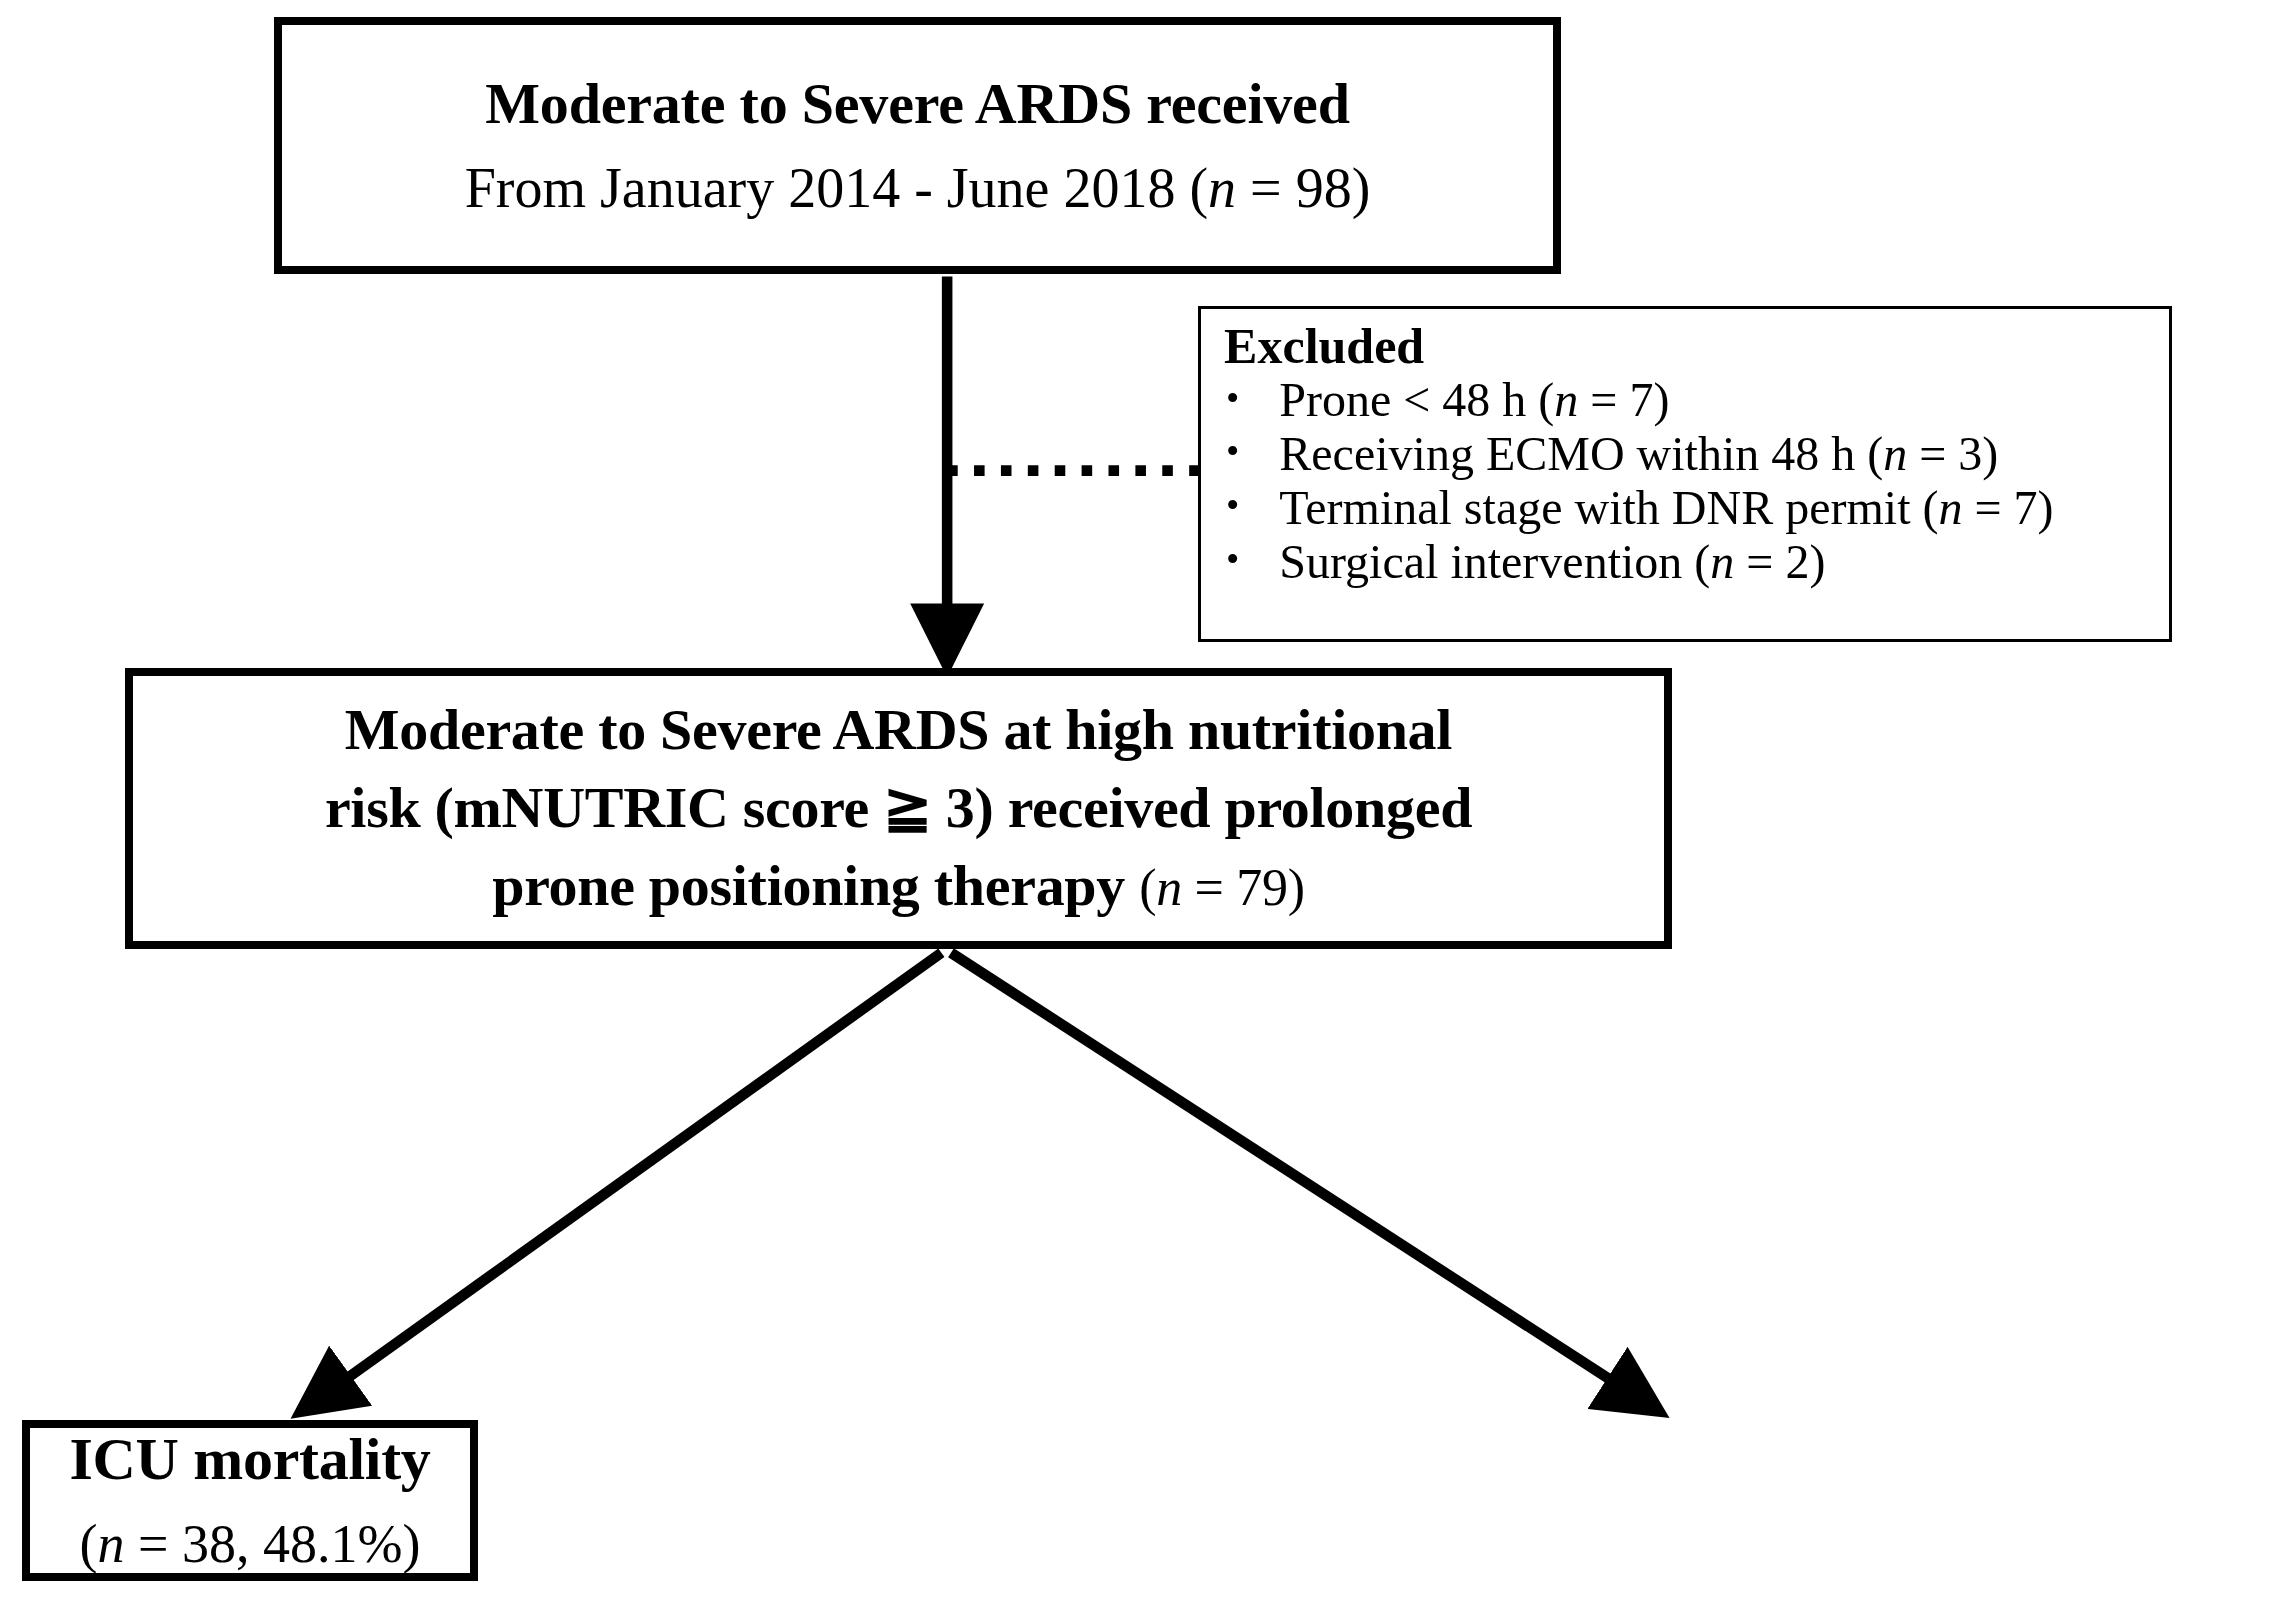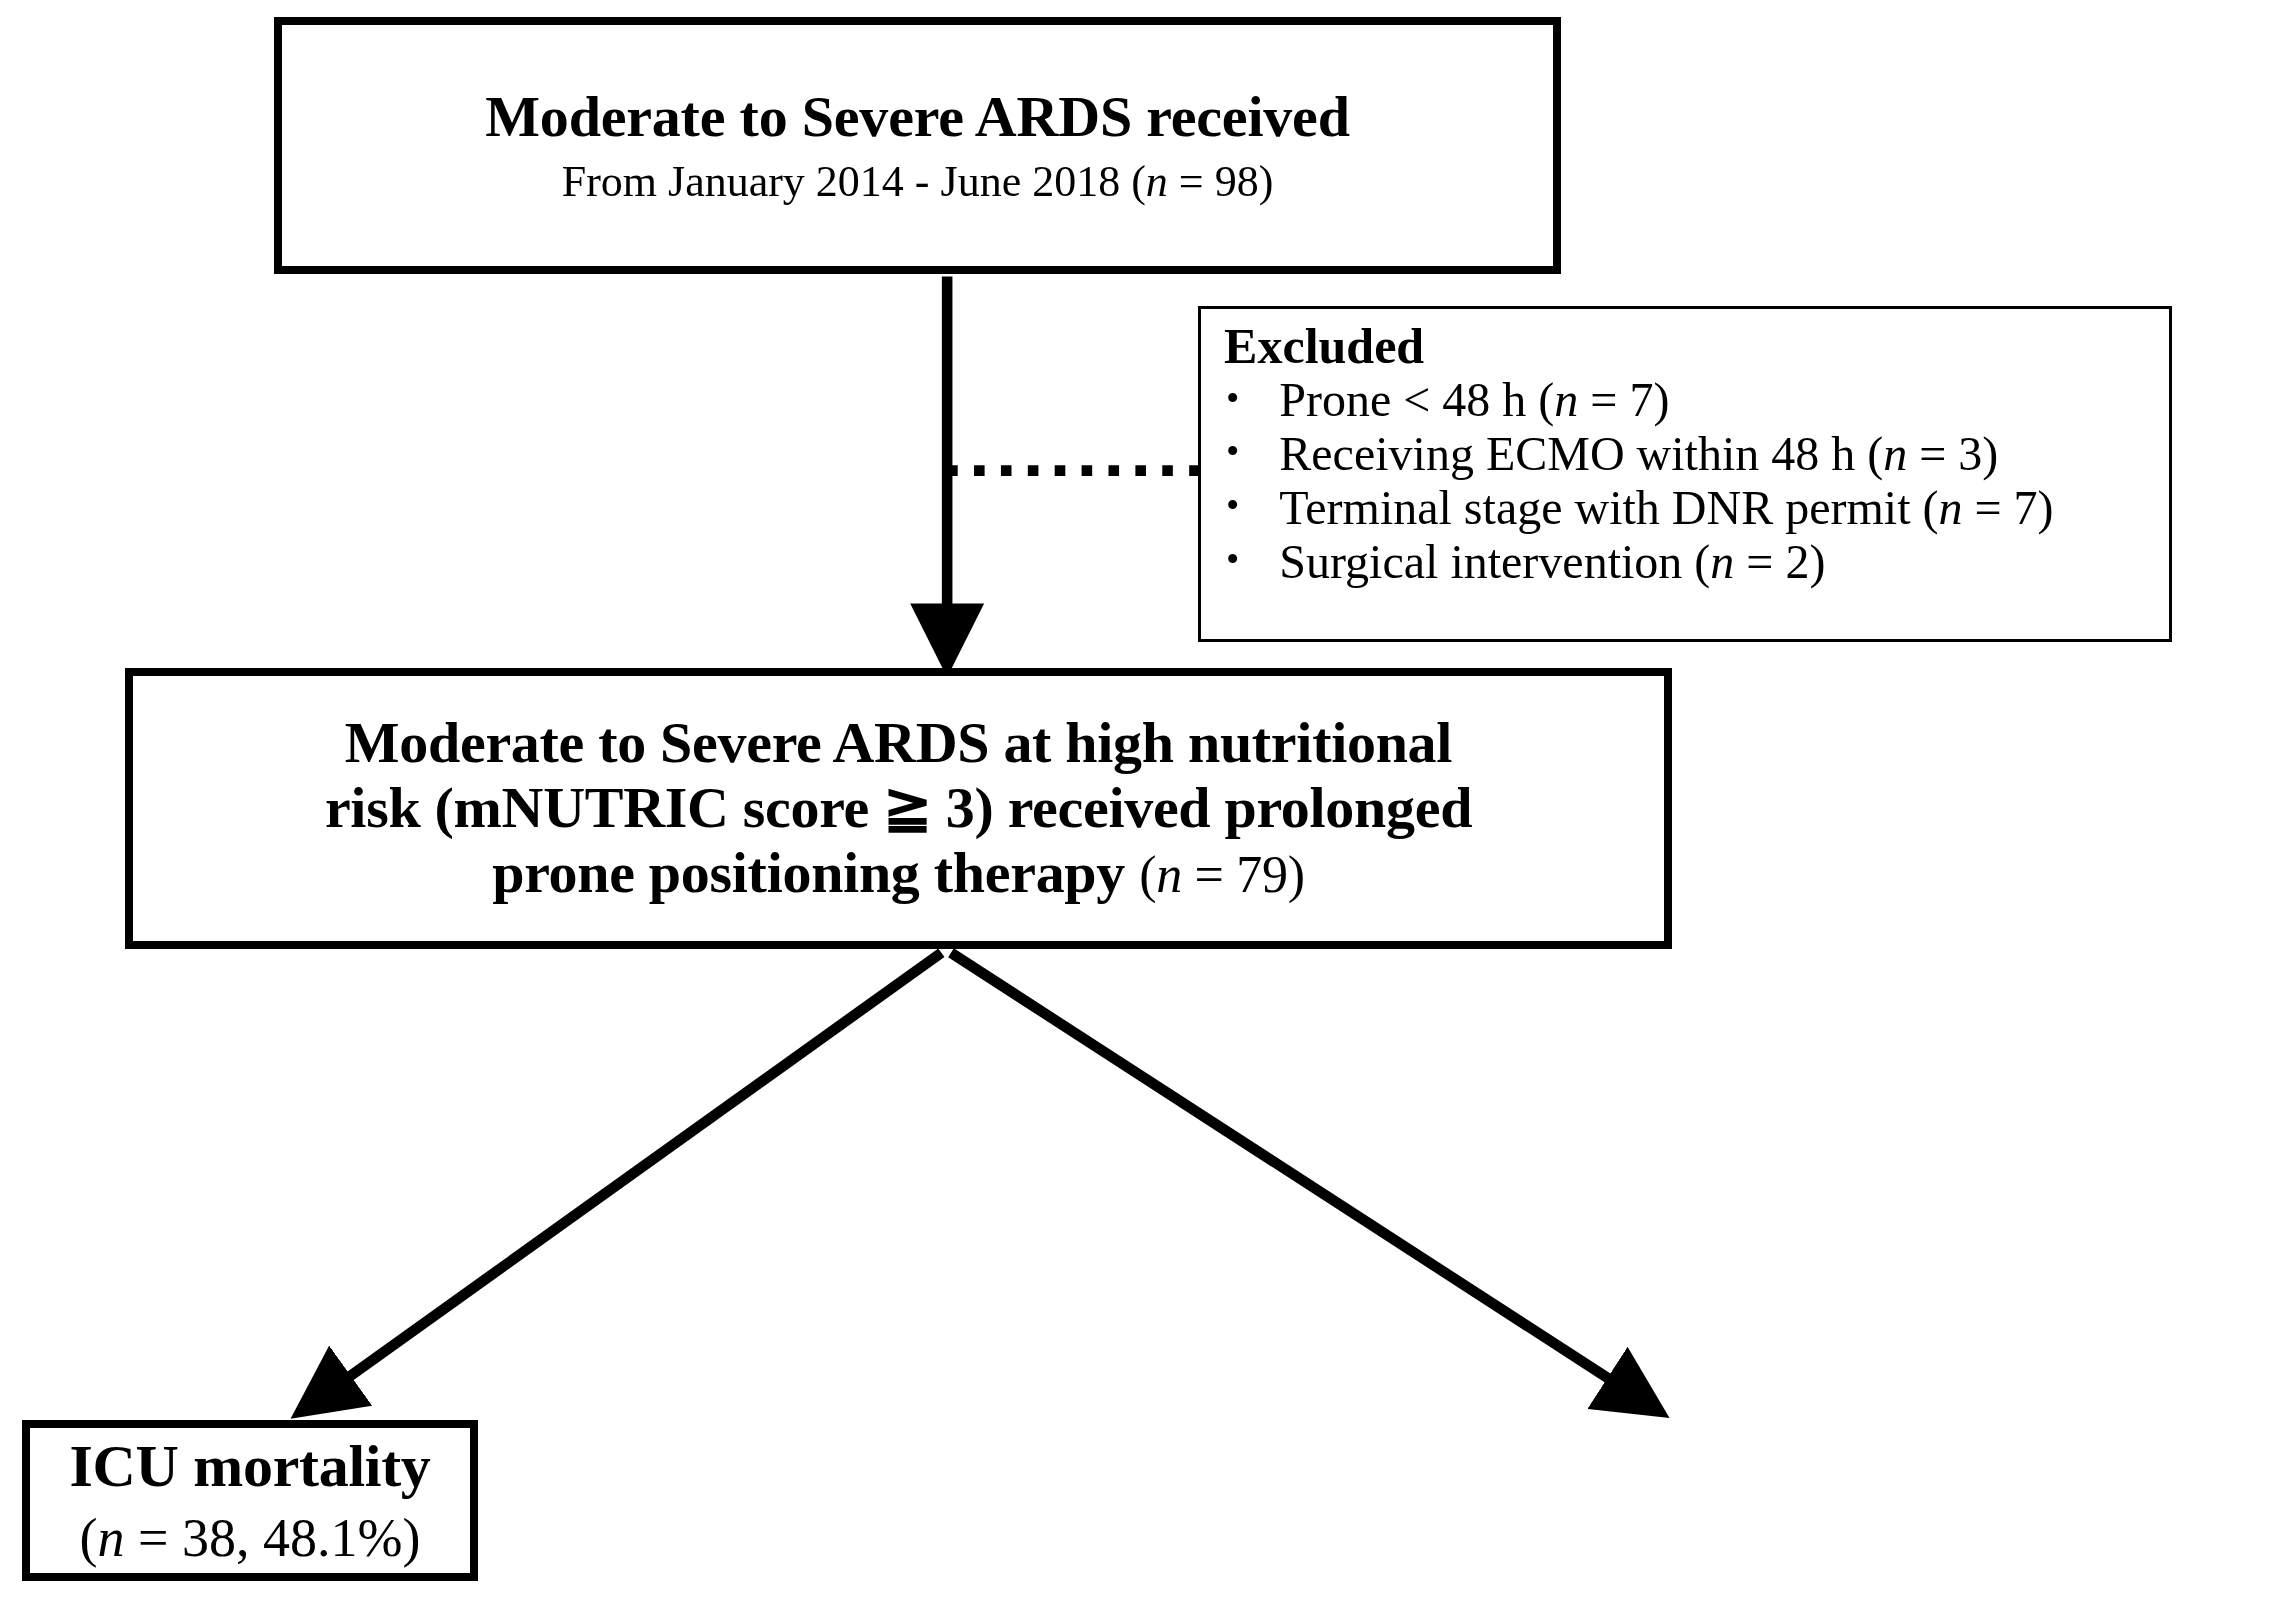--- a/index.html
+++ b/index.html
@@ -25,20 +25,21 @@
     box-sizing: border-box;
     background: #ffffff;
     display: flex;
     flex-direction: column;
     justify-content: center;
     align-items: center;
     text-align: center;
   }
   .node.thick {
     border: 8.6px solid #000000;
+    gap: 13px;
   }
   .node.thin {
     border: 3.8px solid #000000;
   }
 
   
   .ln {
     display: block;
     white-space: nowrap;
     line-height: 1.12;
@@ -54,21 +55,21 @@
     width: 1287px;
     height: 257px;
   }
   #node-cohort .l1,
   #node-cohort .l2 {
     font-size: 58px;
     font-weight: bold;
     letter-spacing: -0.2px;
   }
   #node-cohort .l3 {
-    font-size: 44px;
+    font-size: 56px;
     font-weight: normal;
     margin-top: 7.7px;
   }
 
   
   #node-excluded {
     left: 1198px;
     top: 306px;
     width: 974px;
     height: 336px;

